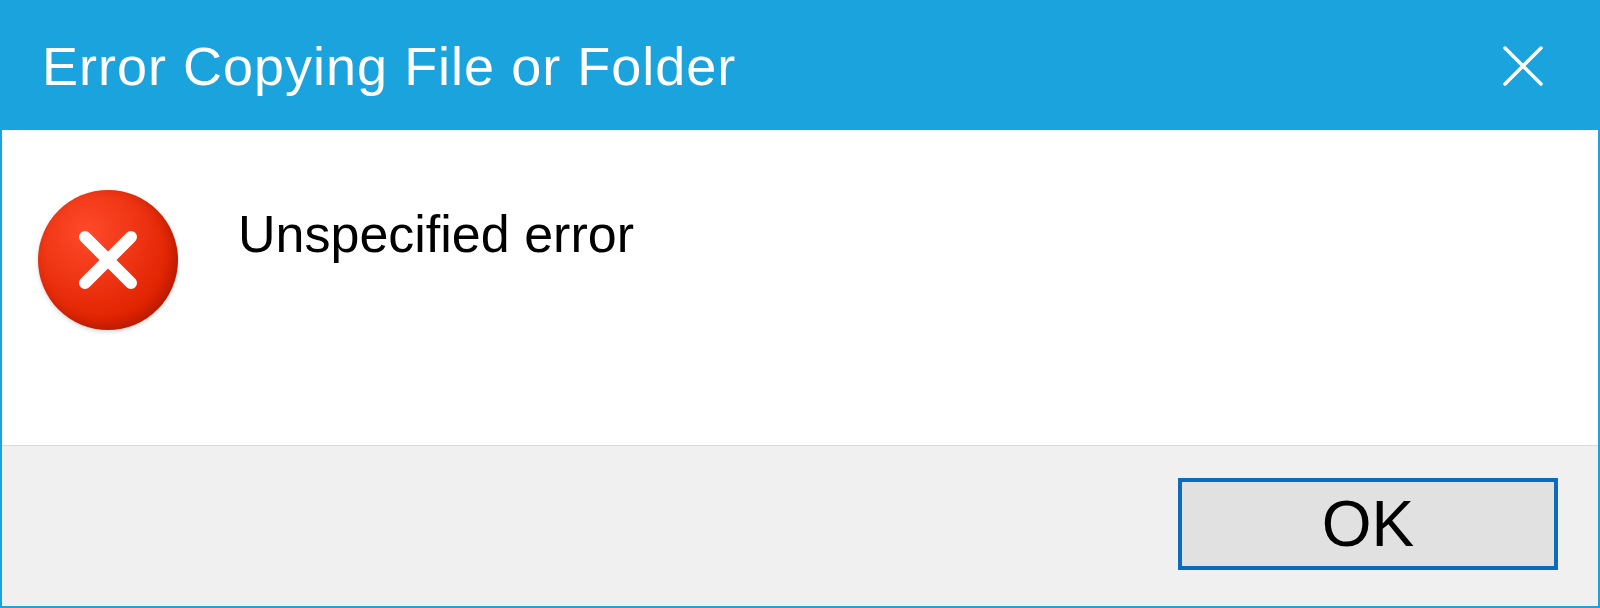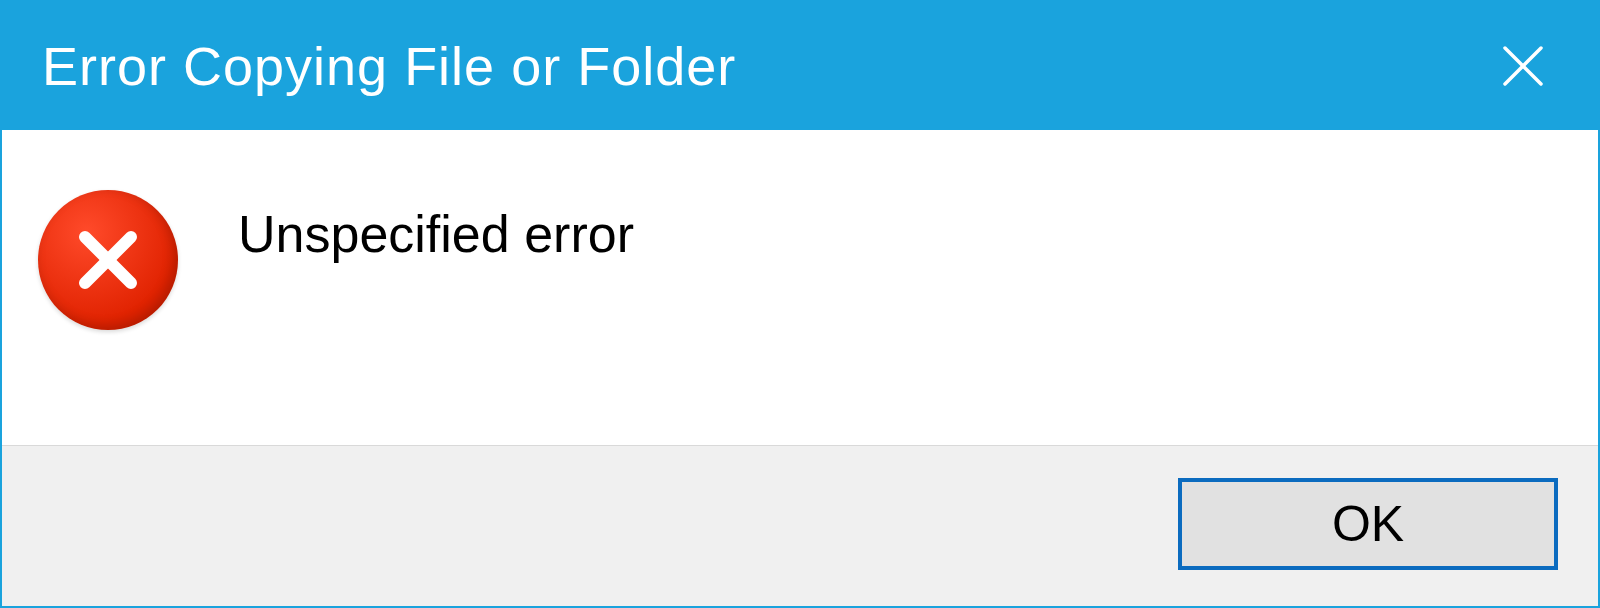--- a/index.html
+++ b/index.html
@@ -85,21 +85,21 @@
       padding: 32px 40px 36px 40px;
       display: flex;
       justify-content: flex-end;
     }
     .ok-button {
       width: 380px;
       height: 92px;
       background: #e1e1e1;
       border: 4px solid #0b6bbf;
       color: #000000;
-      font-size: 50px;
+      font-size: 64px;
       font-family: inherit;
       font-weight: 400;
       cursor: pointer;
       display: flex;
       align-items: center;
       justify-content: center;
     }
   </style>
 </head>
 <body>

